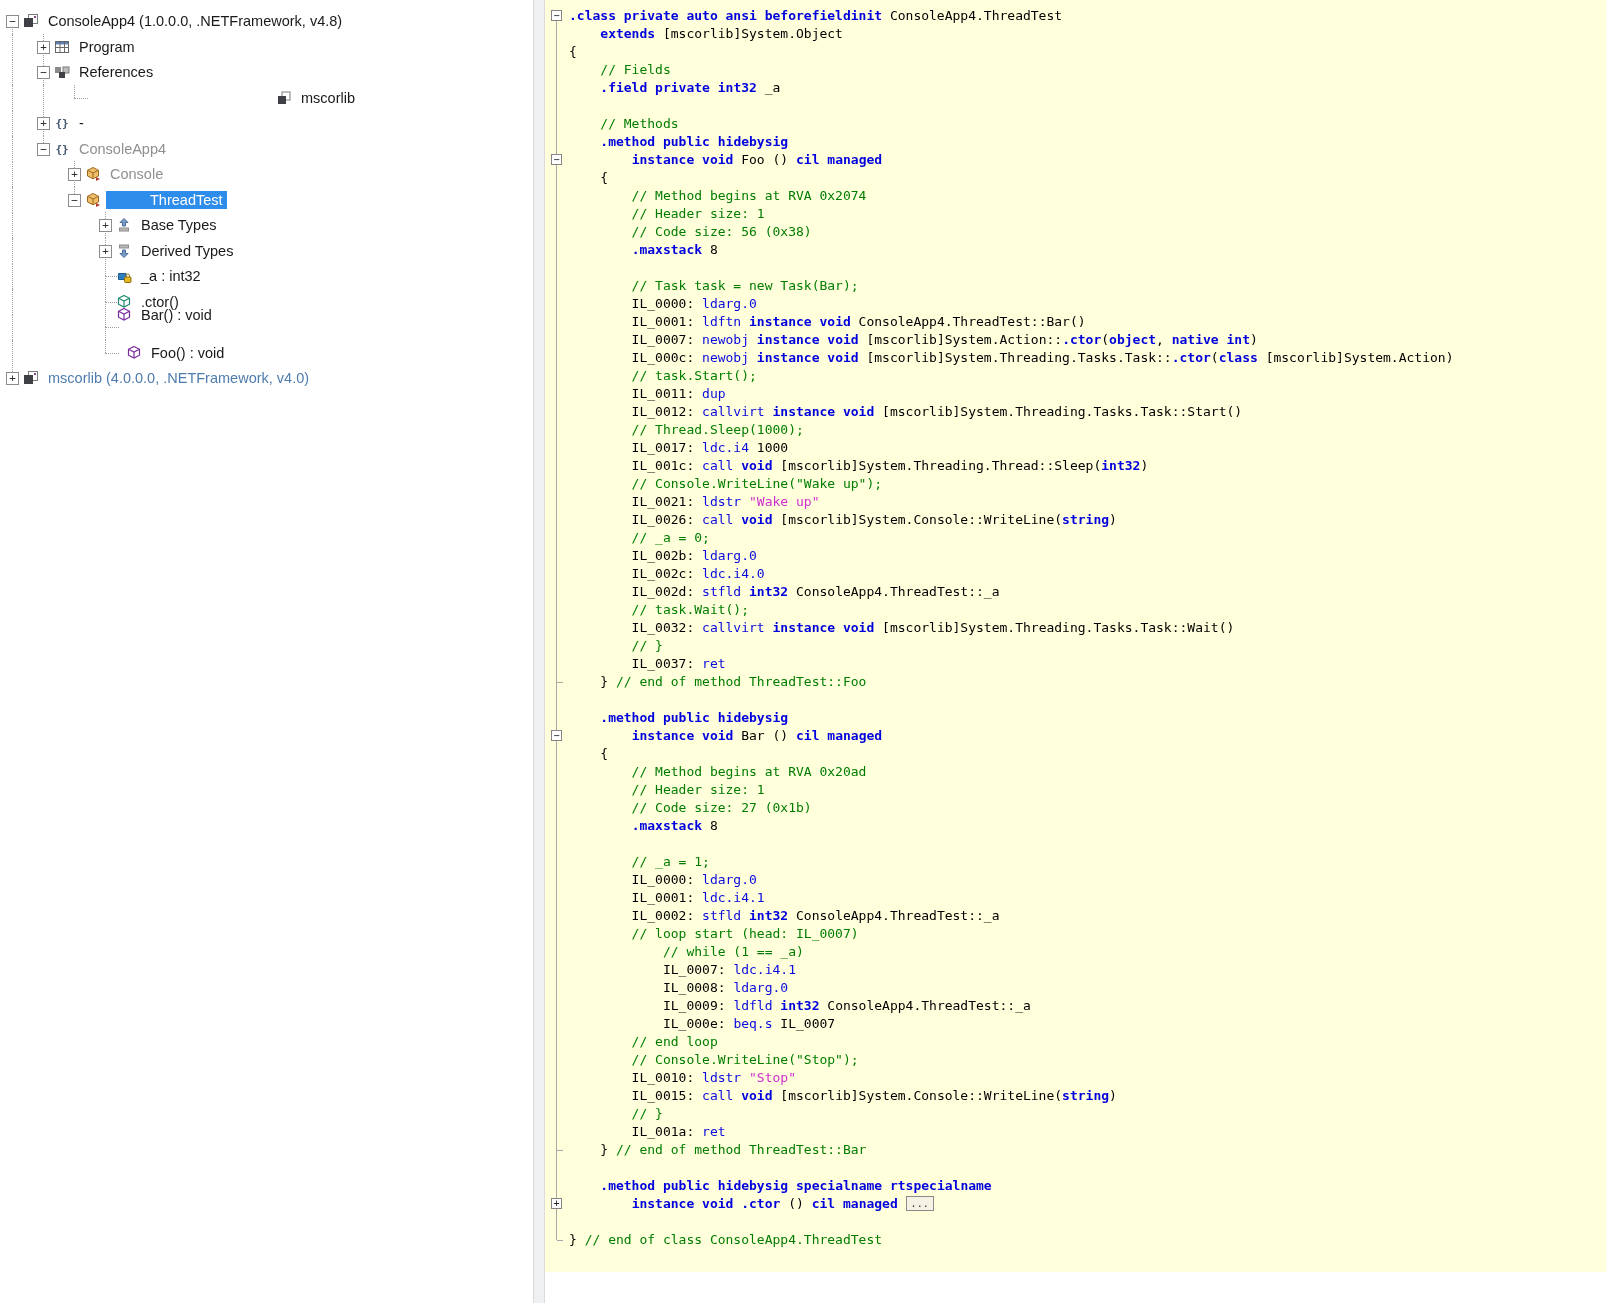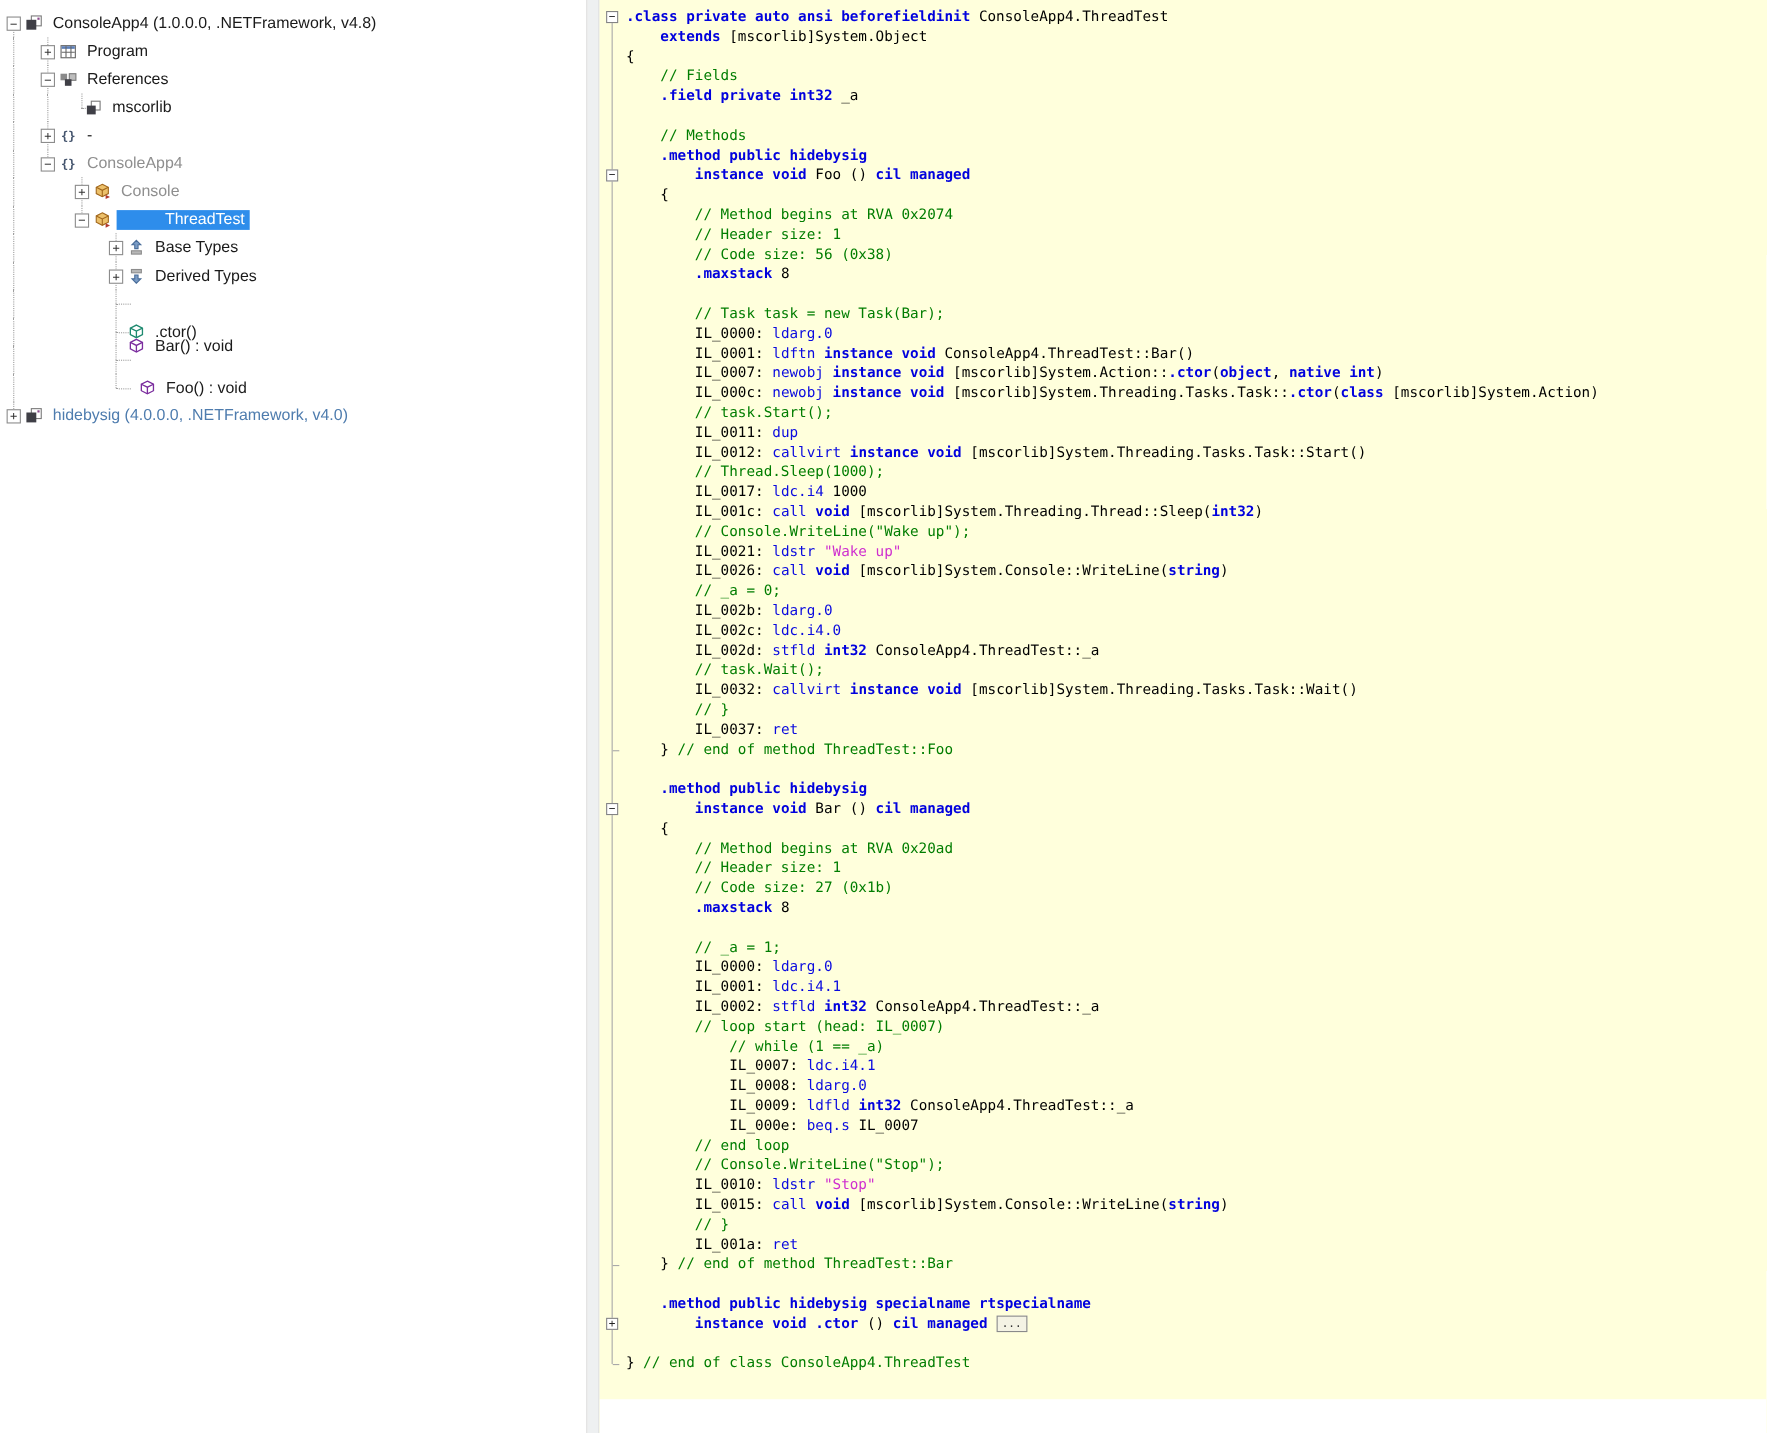--- a/index.html
+++ b/index.html
@@ -91,21 +91,21 @@
             <rect x="9" y="3" width="6" height="6" fill="#bdbdbd" stroke="#7a7a7a"></rect>
             <rect x="5" y="8" width="6" height="6" fill="#3f3f46"></rect>
           </svg>
         </div>
         <div class="tree-label">References</div>
       </div>
       <div class="guide-v" style="left: 12px; top: 85px; height: 26px;"></div>
       <div class="guide-v" style="left: 43px; top: 85px; height: 26px;"></div>
       <div class="guide-v" style="left: 74px; top: 85px; height: 13px;"></div>
       <div class="guide-h" style="left: 74px; top: 98px; width: 14px;"></div>
-      <div class="tree-row" style="top: 85px; padding-left: 60px;">
+      <div class="tree-row" style="top: 85px; padding-left: 85px; justify-content: center;">
         <div class="expander hidden"></div>
         <div class="tree-icon">
           <svg width="16" height="16" viewBox="0 0 16 16">
             <rect x="6" y="2" width="8" height="8" fill="#fff" stroke="#7a7a7a"></rect>
             <rect x="2" y="6" width="8" height="8" fill="#3f3f46"></rect>
           </svg>
         </div>
         <div class="tree-label">mscorlib</div>
       </div>
       <div class="guide-v" style="left: 12px; top: 110px; height: 26px;"></div>
@@ -181,20 +181,31 @@
             <rect x="3.5" y="2" width="9" height="3" fill="#b8b8b8" stroke="#8c8c8c"></rect>
             <path d="M8 14.5 L4 10.5 H6.5 V7 H9.5 V10.5 H12 Z" fill="#7a9cc6" stroke="#4a6d99"></path>
           </svg>
         </div>
         <div class="tree-label">Derived Types</div>
       </div>
       <div class="guide-v" style="left: 12px; top: 263px; height: 26px;"></div>
       <div class="guide-v" style="left: 105px; top: 263px; height: 13px;"></div>
       <div class="guide-v" style="left: 105px; top: 276px; height: 13px;"></div>
       <div class="guide-h" style="left: 105px; top: 276px; width: 14px;"></div>
+      <div class="tree-row" style="top: 263px; padding-left: 99px;">
+        <div class="expander hidden"></div>
+        <div class="tree-icon">
+          <svg width="16" height="16" viewBox="0 0 16 16">
+            <path d="M2.5 5.5 H10 V11.5 H2.5 Z" fill="#2f7fc1" stroke="#1d5c92"></path>
+            <rect x="8.5" y="9" width="6.5" height="5.5" rx="1" fill="#e6b822" stroke="#8f6f12"></rect>
+            <path d="M10 9 V7.8 a1.8 1.8 0 0 1 3.6 0 V9" fill="none" stroke="#8f6f12"></path>
+          </svg>
+        </div>
+        <div class="tree-label">_a : int32</div>
+      </div>
       <div class="guide-v" style="left: 12px; top: 289px; height: 26px;"></div>
       <div class="guide-v" style="left: 105px; top: 289px; height: 13px;"></div>
       <div class="guide-v" style="left: 105px; top: 302px; height: 13px;"></div>
       <div class="guide-h" style="left: 105px; top: 302px; width: 14px;"></div>
       <div class="tree-row" style="top: 289px; padding-left: 99px;">
         <div class="expander hidden"></div>
         <div class="tree-icon">
           <svg width="16" height="16" viewBox="0 0 16 16">
             <path d="M8 1.5 L13.5 4.3 V10.2 L8 13 L2.5 10.2 V4.3 Z" fill="#fff" stroke="#1f8a70" stroke-width="1.2"></path>
             <path d="M2.5 4.3 L8 7 L13.5 4.3 M8 7 V13" stroke="#1f8a70" fill="none" stroke-width="1.2"></path>
@@ -232,21 +243,21 @@
       <div class="guide-v" style="left: 12px; top: 365px; height: 13px;"></div>
       <div class="tree-row" style="top: 365px; padding-left: 6px;">
         <div class="expander">+</div>
         <div class="tree-icon">
           <svg width="16" height="16" viewBox="0 0 16 16">
             <rect x="5.5" y="1.5" width="9" height="9" fill="#fff" stroke="#7a7a7a"></rect>
             <rect x="1" y="5" width="9" height="9" fill="#3f3f46"></rect>
             <rect x="11" y="3" width="2" height="2" fill="#8b4a8b"></rect>
           </svg>
         </div>
-        <div class="tree-label blue">hidebysig (4.0.0.0, .NETFramework, v4.0)</div>
+        <div class="tree-label blue">mscorlib (4.0.0.0, .NETFramework, v4.0)</div>
       </div>
     </div>
   <div class="splitter"></div>
   <div class="code-pane">
     <div class="gutter">
         <div class="fold-v" style="top: 9px; height: 1224px;"></div>
         <div class="fold-box" style="top: 3px;">−</div>
         <div class="fold-box" style="top: 147px;">−</div>
         <div class="fold-tick" style="top: 675px;"></div>
         <div class="fold-box" style="top: 723px;">−</div>

